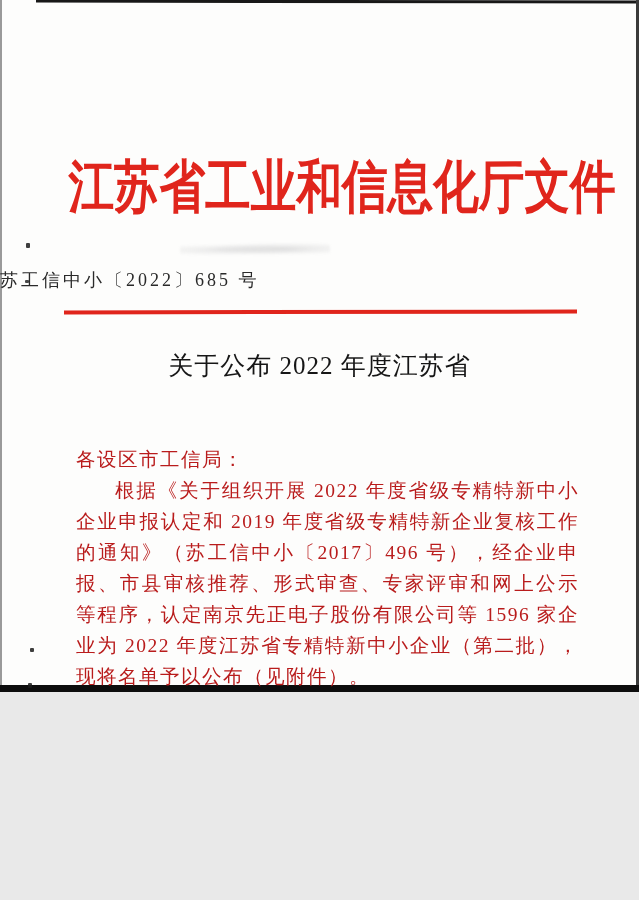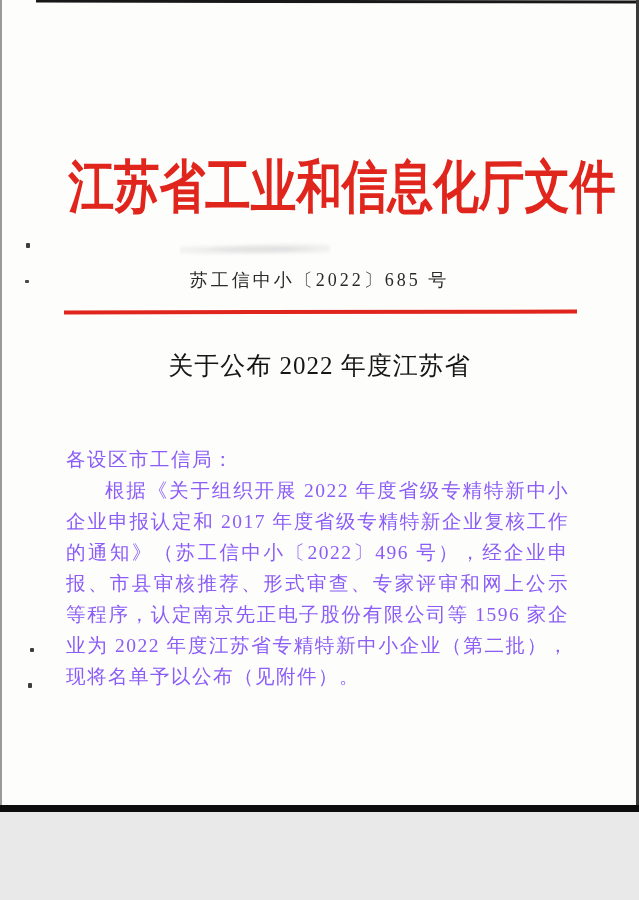--- a/index.html
+++ b/index.html
@@ -4,21 +4,21 @@
 <style>
   html, body {
     margin: 0;
     padding: 0;
     background: #e9e9e9;
     font-family: "Liberation Serif", "DejaVu Serif", serif;
   }
   .page {
     position: relative;
     width: 639px;
-    height: 812px;
+    height: 692px;
     margin: 0 auto;
     background: #fdfdfc;
     overflow: hidden;
   }
   
   .edge-top {
     position: absolute; top: 0; left: 36px; right: 0; height: 3px;
     background: #181818;
     transform: rotate(0.08deg);
   }
@@ -62,21 +62,20 @@
     height: 14px;
     background: radial-gradient(ellipse at 30% 50%, rgba(140,140,145,0.18), rgba(140,140,145,0) 60%),
                 radial-gradient(ellipse at 70% 40%, rgba(140,140,145,0.22), rgba(140,140,145,0) 55%);
     filter: blur(1px);
   }
   .doc-number {
     position: absolute;
     top: 268px;
     left: 0;
     width: 100%;
-    text-align: center;
     font-size: 18px;
     color: #2a2a2a;
     letter-spacing: 3px;
   }
   .red-rule {
     position: absolute;
     top: 310px;
     left: 64px;
     width: 513px;
     height: 3.5px;
@@ -91,23 +90,23 @@
     text-align: center;
     font-weight: normal;
     color: #161616;
     font-size: 25px;
     line-height: 32px;
     letter-spacing: 1px;
   }
   .body-text {
     position: absolute;
     top: 444px;
-    left: 66px;
+    left: 76px;
     width: 503px;
-    color: #8b5cf6;
+    color: #b91c1c;
     font-size: 19.5px;
     line-height: 31px;
     letter-spacing: 1.5px;
     text-align: justify;
     text-justify: inter-ideograph;
   }
   .body-text p {
     margin: 0;
     text-indent: 2em;
   }
@@ -159,18 +158,18 @@
   <div class="doc-number">苏工信中小〔2022〕685 号</div>
 
   <div class="red-rule"></div>
 
   <div class="doc-title">
     <div>关于公布 2022 年度江苏省</div>
   </div>
 
   <div class="body-text">
     <p class="salutation">各设区市工信局：</p>
-    <p>根据《关于组织开展 2022 年度省级专精特新中小企业申报认定和 2017 年度省级专精特新企业复核工作的通知》（苏工信中小〔2022〕496 号），经企业申报、市县审核推荐、形式审查、专家评审和网上公示等程序，认定南京先正电子股份有限公司等 1596 家企业为 2022 年度江苏省专精特新中小企业（第二批），现将名单予以公布（见附件）。</p>
+    <p>根据《关于组织开展 2022 年度省级专精特新中小企业申报认定和 2019 年度省级专精特新企业复核工作的通知》（苏工信中小〔2017〕496 号），经企业申报、市县审核推荐、形式审查、专家评审和网上公示等程序，认定南京先正电子股份有限公司等 1596 家企业为 2022 年度江苏省专精特新中小企业（第二批），现将名单予以公布（见附件）。</p>
   </div>
 
   <div class="page-number">— 1 —</div>
 
 </div>
 
 </body></html>

